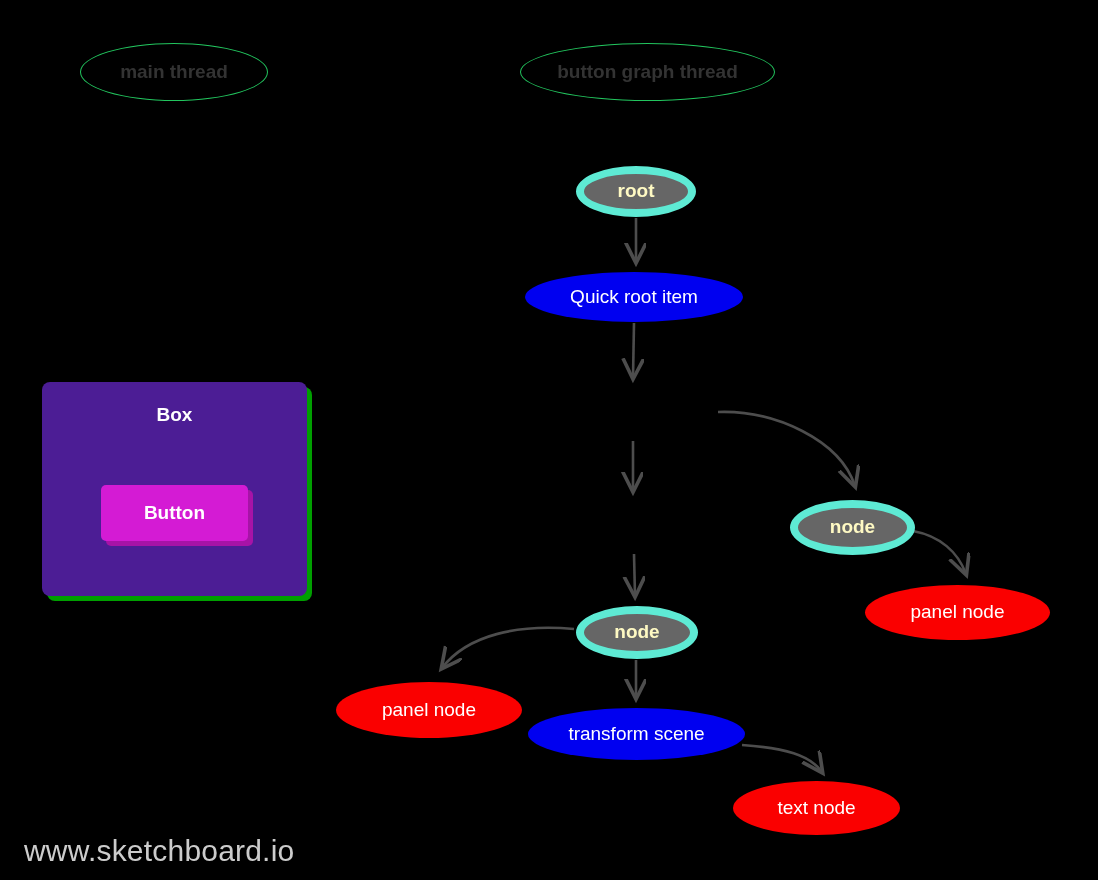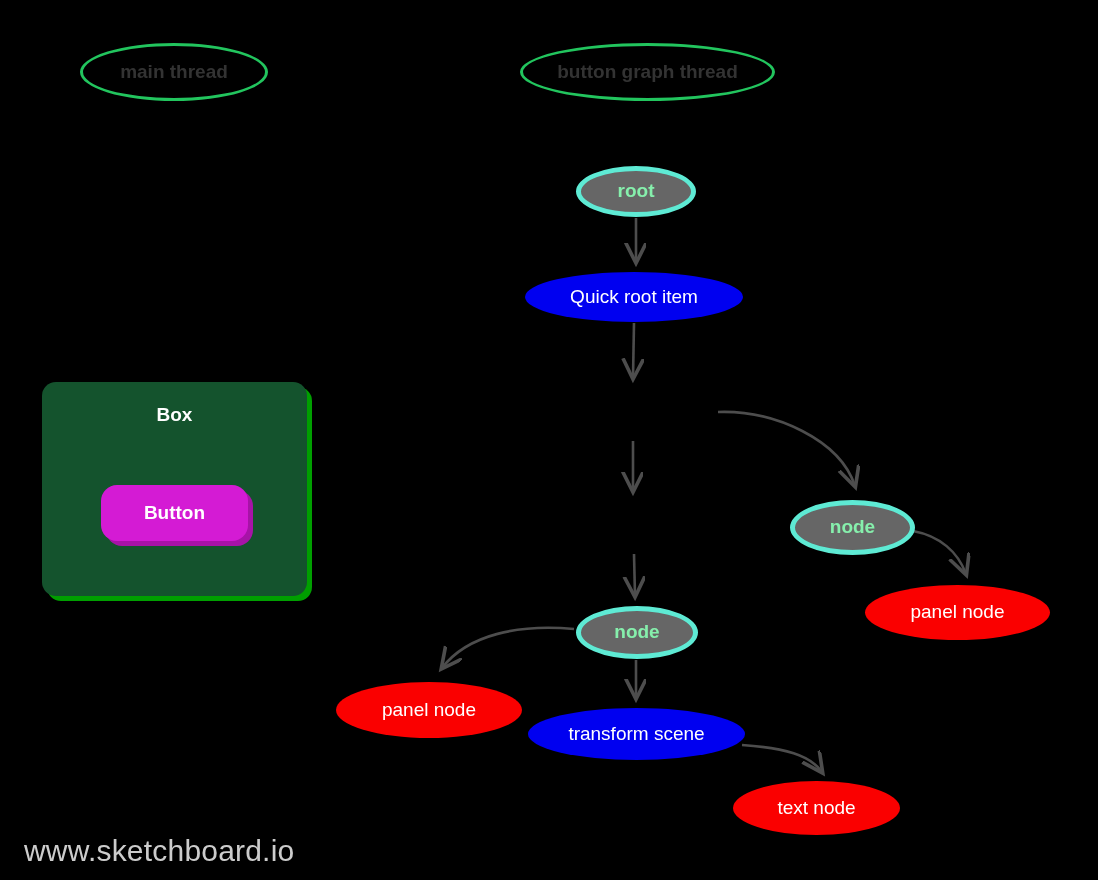--- a/index.html
+++ b/index.html
@@ -29,66 +29,66 @@
     align-items: center;
     justify-content: center;
     box-sizing: border-box;
     text-align: center;
     line-height: 1.1;
   }
   .ellipse {
     border-radius: 50%;
   }
   .lane {
-    border: 3px solid #22c55e;
+    border: 1px solid #22c55e;
     background: transparent;
     color: #333333;
     font-weight: bold;
     font-size: 19px;
   }
   .gray-node {
     background: #666666;
-    border: 5px solid #5eead4;
-    color: #86efac;
+    border: 8px solid #5eead4;
+    color: #fef9c3;
     font-weight: bold;
     font-size: 19px;
   }
   .blue-node {
     background: #0000f0;
     color: #ffffff;
     font-weight: normal;
     font-size: 19px;
   }
   .red-node {
     background: #fa0000;
     color: #ffffff;
     font-weight: normal;
     font-size: 19px;
   }
   .box-shape {
     position: absolute;
-    background: #14532d;
-    border-radius: 14px;
+    background: #4c1d95;
+    border-radius: 8px;
     box-shadow: 5px 5px 0 0 #009f00;
     box-sizing: border-box;
   }
   .box-label {
     position: absolute;
     left: 0;
     right: 0;
     top: 22px;
     text-align: center;
     color: #ffffff;
     font-weight: bold;
     font-size: 19px;
   }
   .button-shape {
     position: absolute;
     background: #d41bd4;
-    border-radius: 16px;
+    border-radius: 5px;
     box-shadow: 5px 5px 0 0 #a713a7;
     box-sizing: border-box;
     display: flex;
     align-items: center;
     justify-content: center;
     color: #ffffff;
     font-weight: bold;
     font-size: 19px;
   }
   .watermark {

